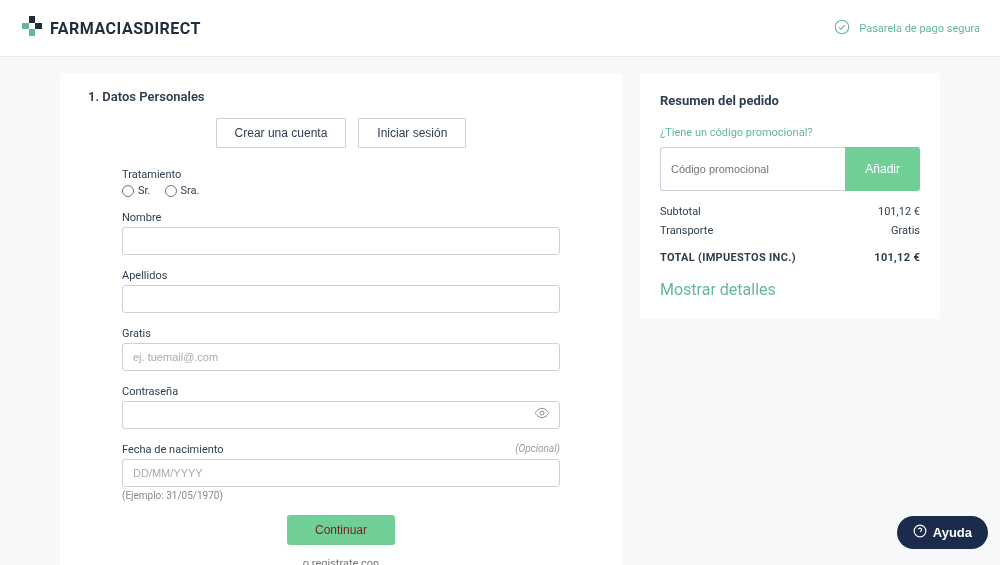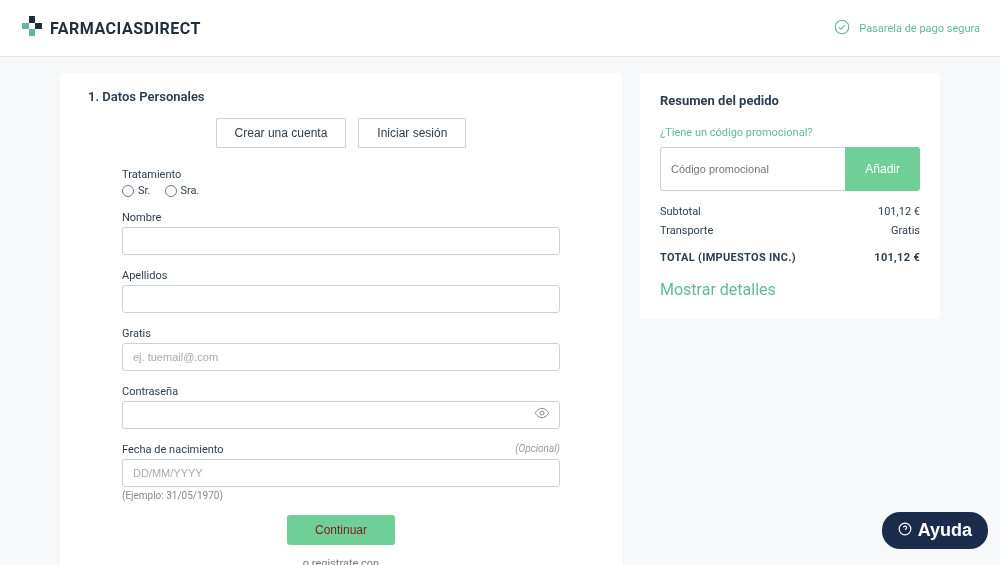--- a/index.html
+++ b/index.html
@@ -32,21 +32,21 @@
     .btn-primary { display: block; margin: 10px auto 12px auto; padding: 8px 28px; background: #6fcf97; color: #7f1d1d; border: none; border-radius: 3px; font-size: 12px; cursor: pointer; }
     .or-text { text-align: center; font-size: 11px; color: #777; margin-bottom: 12px; }
     .summary-title { font-size: 13px; font-weight: 700; color: #2c3e50; margin-bottom: 18px; }
     .promo-link { font-size: 11px; color: #62B89C; text-decoration: none; display: block; margin-bottom: 8px; }
     .promo-row { display: flex; margin-bottom: 14px; }
     .promo-input { flex: 1; padding: 15px 10px; border: 1px solid #c9d2db; border-right: none; border-radius: 3px 0 0 3px; font-size: 11px; outline: none; }
     .promo-btn { background: #6fcf97; color: #fff; border: none; padding: 0 20px; font-size: 12px; border-radius: 0 3px 3px 0; cursor: pointer; }
     .summary-line { display: flex; justify-content: space-between; font-size: 11px; margin-bottom: 6px; color: #2c3e50; gap: 24px; }
     .summary-total { display: flex; justify-content: space-between; font-size: 11px; font-weight: 700; margin-top: 14px; margin-bottom: 16px; letter-spacing: 0.3px; }
     .show-details { font-size: 16px; color: #62B89C; text-decoration: none; }
-    .help-btn { position: fixed; bottom: 16px; right: 12px; background: #1a2b4c; color: #fff; border: none; border-radius: 18px; padding: 8px 16px; font-size: 18px; font-weight: 600; display: flex; align-items: center; gap: 6px; cursor: pointer; }
+    .help-btn { position: fixed; bottom: 16px; right: 12px; background: #1a2b4c; color: #fff; border: none; border-radius: 18px; padding: 8px 16px; font-size: 13px; font-weight: 600; display: flex; align-items: center; gap: 6px; cursor: pointer; }
   </style>
 </head>
 <body>
 
 <div class="header">
   <div class="header-inner">
     <div class="logo">
       <span>
         <svg width="24" height="24" viewBox="0 0 24 24">
             <rect x="9" y="2" width="6" height="7" fill="#1f2d3d"></rect>

